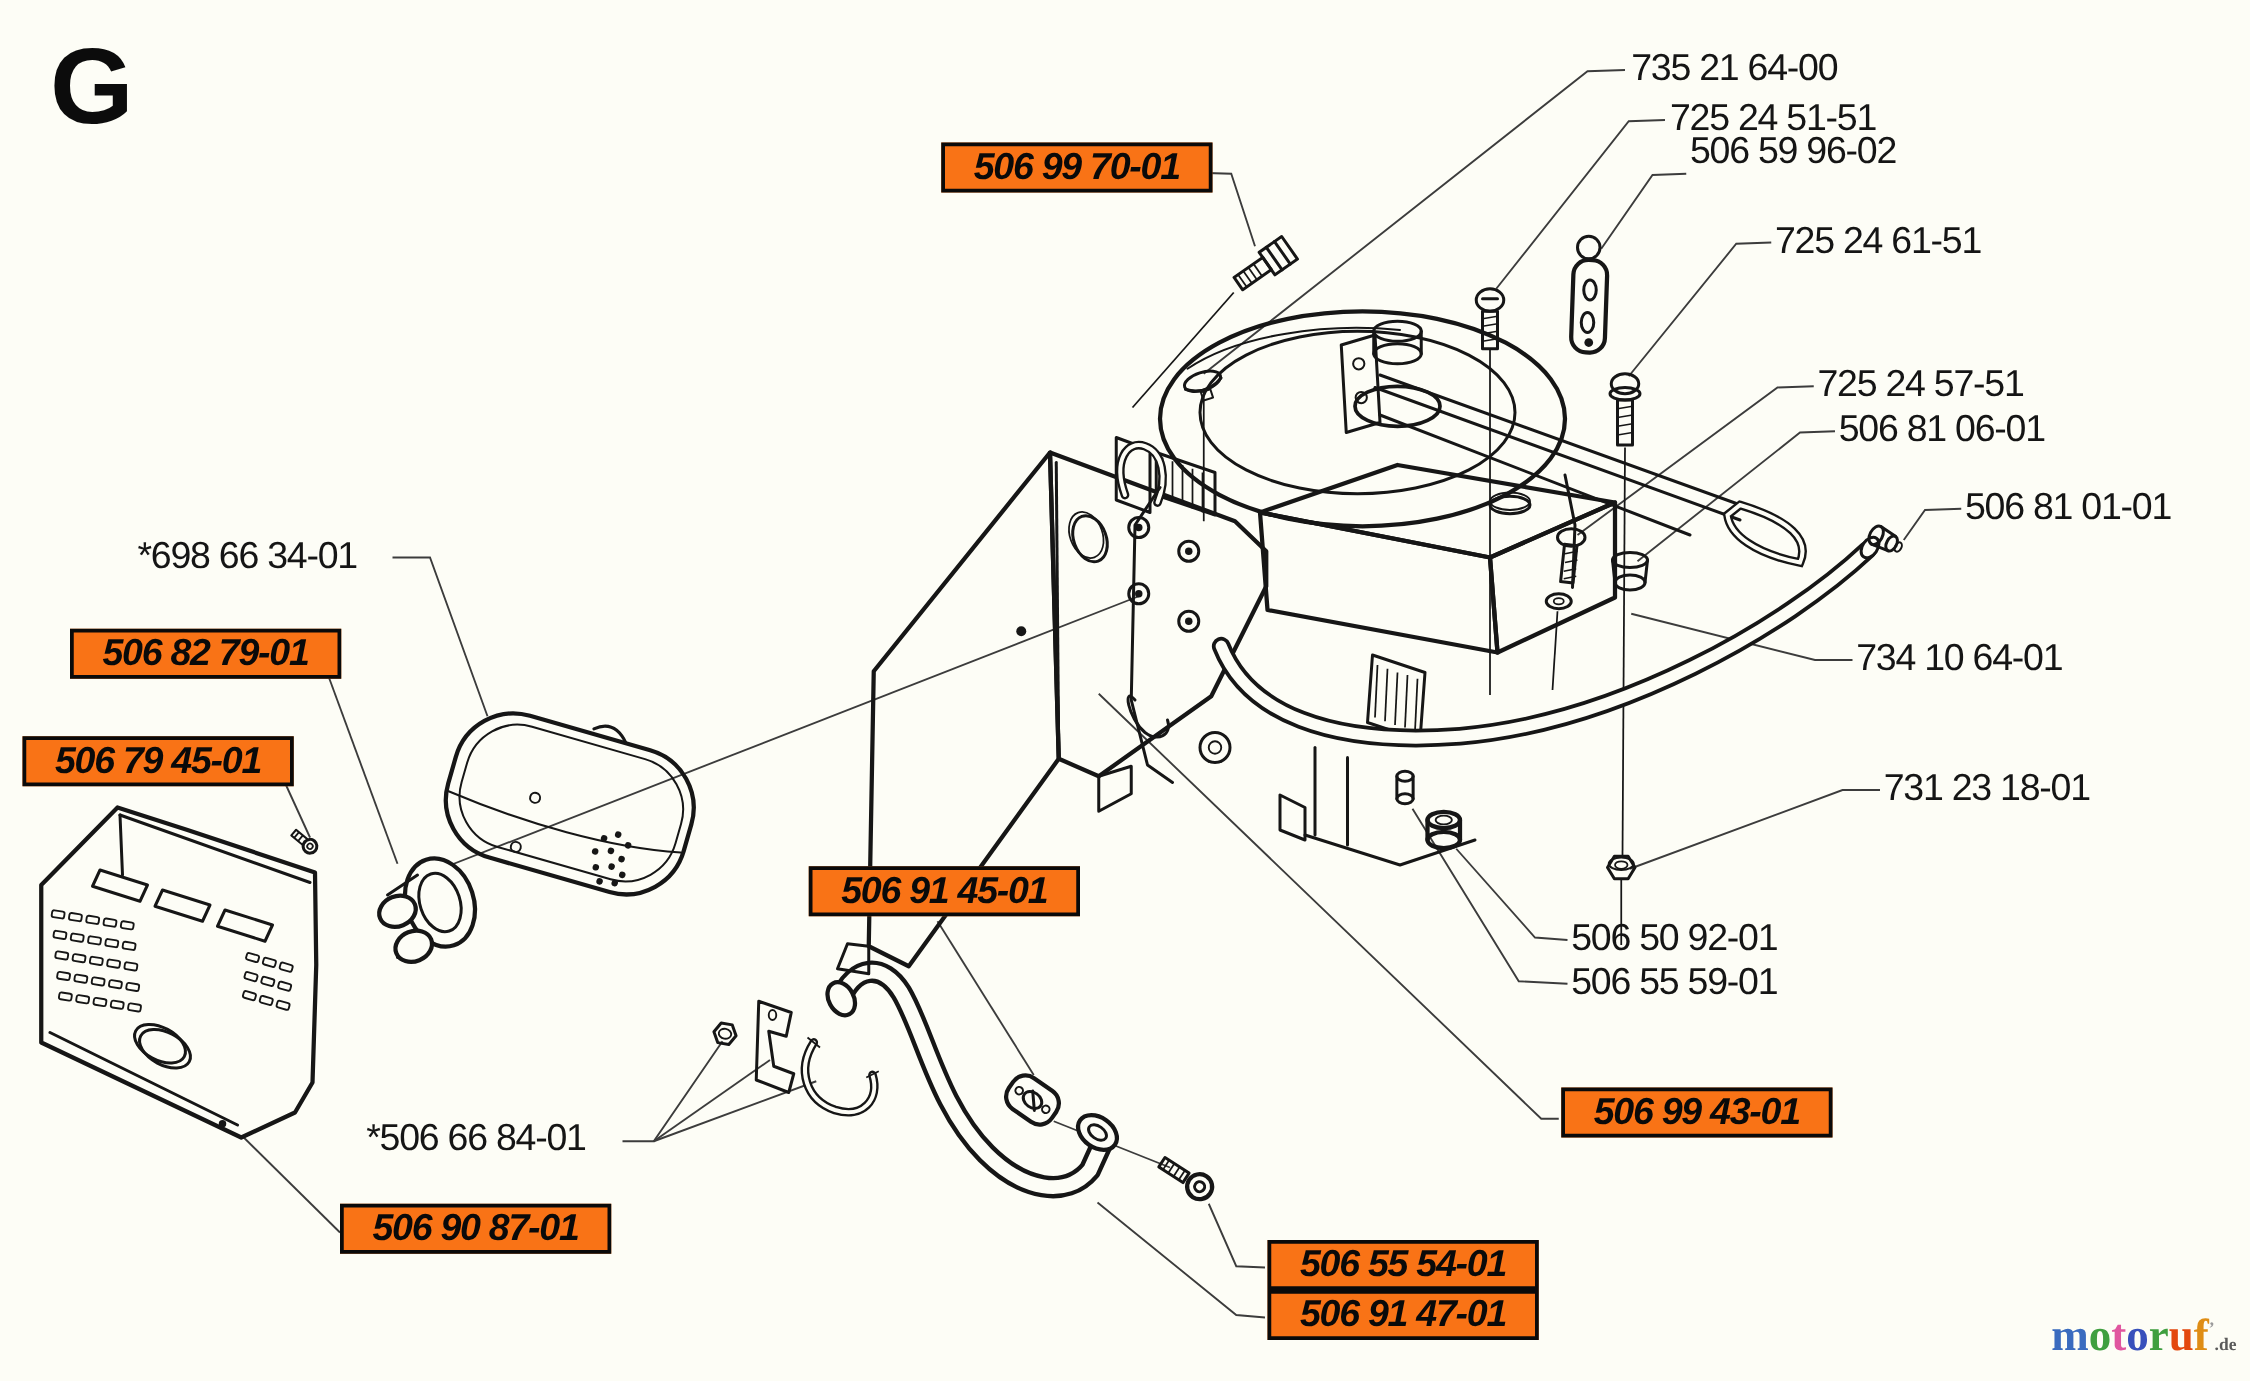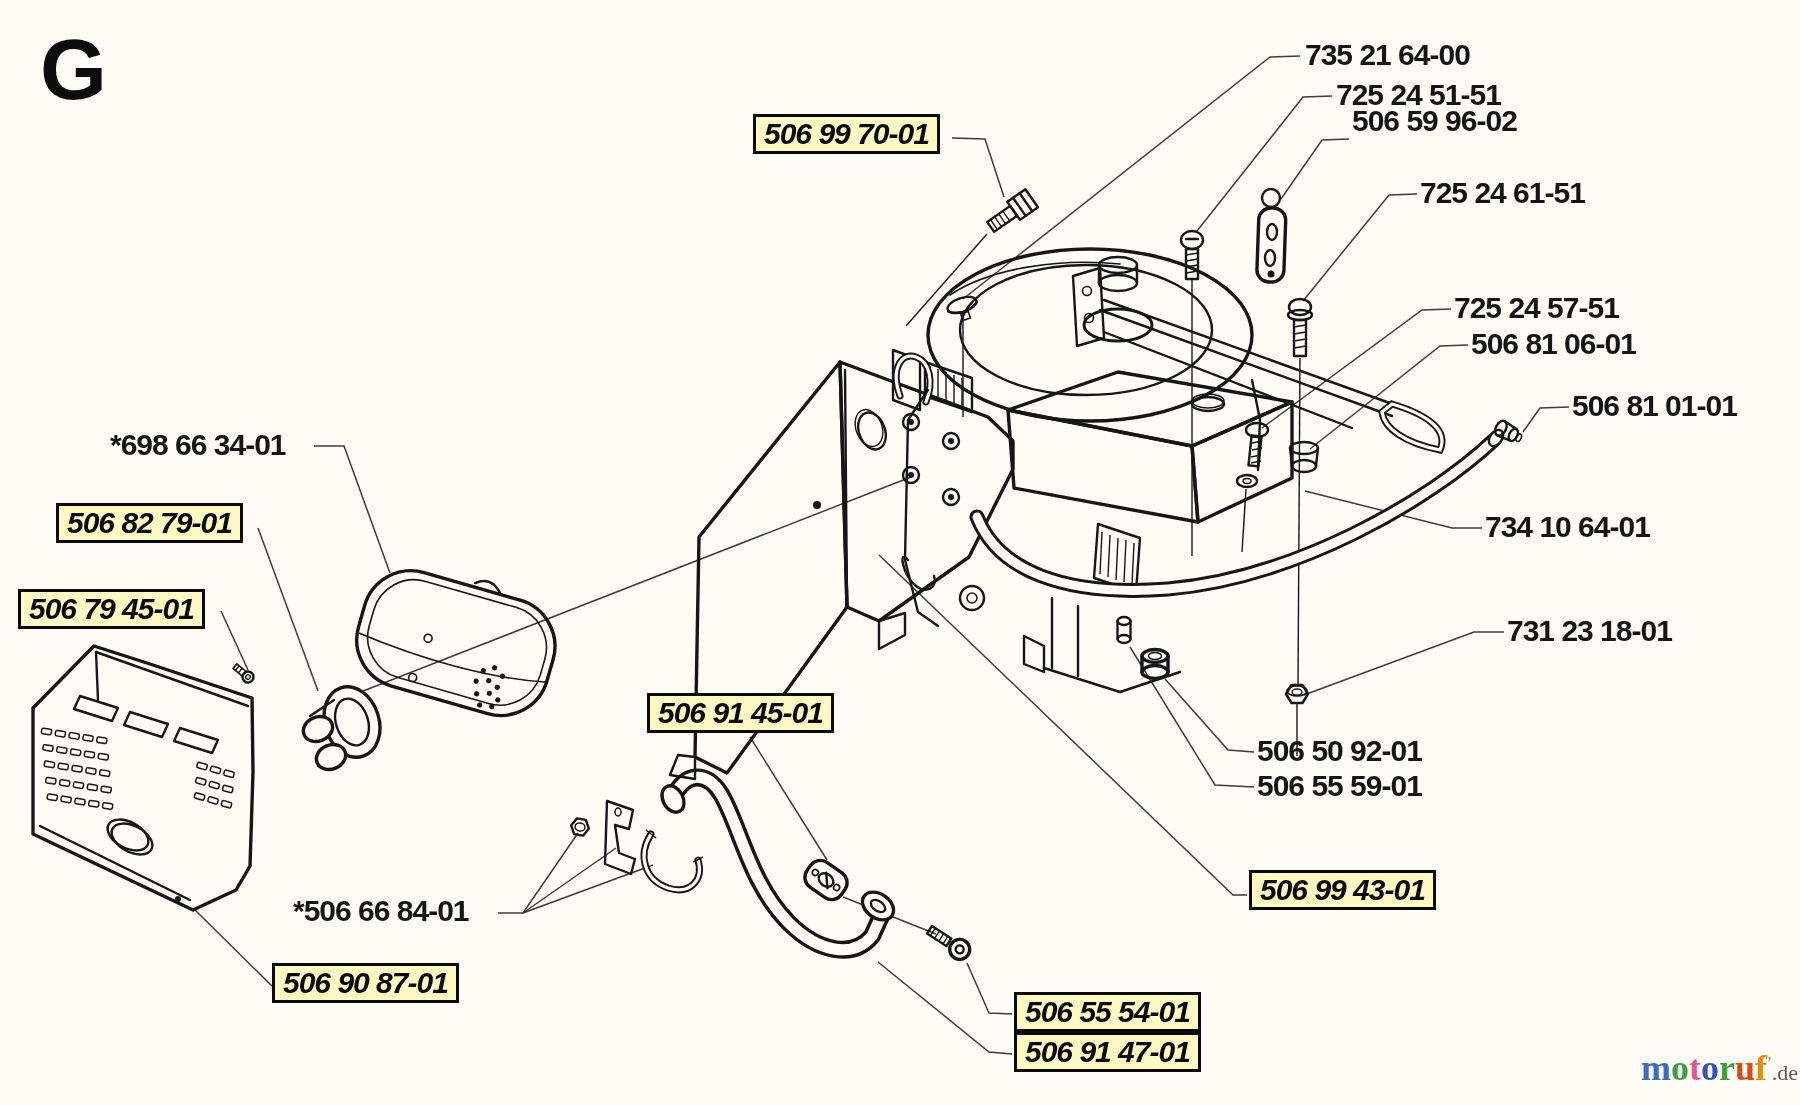--- a/index.html
+++ b/index.html
@@ -1,26 +1,26 @@
 <!DOCTYPE html>
 <html><head>
 <meta charset="utf-8">
 <style>
   html,body{margin:0;padding:0;background:#e8e8e8;}
   .stage{position:relative;width:1800px;height:1105px;background:#fdfdf6;overflow:hidden;
          font-family:"Liberation Sans",sans-serif;}
   .stage svg{position:absolute;left:0;top:0;}
   .section-letter{position:absolute;left:40px;top:26px;font-size:86px;font-weight:700;
                   color:#0c0c0c;line-height:1;}
-  .lbl{position:absolute;font-size:30px;letter-spacing:-1px;color:#151515;white-space:nowrap;line-height:1.1;font-weight:bold;}
+  .lbl{position:absolute;font-size:30px;letter-spacing:-1px;color:#151515;white-space:nowrap;line-height:1.1;}
   .boxlbl{position:absolute;font-size:30px;letter-spacing:-1px;font-weight:700;font-style:italic;
-          color:#0a0a0a;border:3px solid #0a0a0a;background:#fef9c3;padding:0 8px;line-height:34px;white-space:nowrap;}
+          color:#0a0a0a;border:3px solid #0a0a0a;background:#f97316;padding:0 23px;line-height:34px;white-space:nowrap;}
   .logo{position:absolute;left:1641px;top:1050px;font-family:"Liberation Serif",serif;
         font-weight:700;font-size:36px;white-space:nowrap;line-height:1;}
-  .logo .tld{font-size:22px;font-weight:400;}
+  .logo .tld{font-size:14px;font-weight:700;}
   .logo .mark{font-size:14px;color:#9a9a9a;vertical-align:super;}
   .lg0{color:#3a6bbf}.lg1{color:#3f9f3f}.lg2{color:#e0569f}.lg3{color:#3850bb}
   .lg4{color:#3f9f3f}.lg5{color:#e3480e}.lg6{color:#df8d15}.tld{color:#5a5a5a}
   
   .ink{stroke:#161616;fill:none;stroke-width:2.4;stroke-linecap:round;stroke-linejoin:round;}
   .ink2{stroke:#161616;fill:none;stroke-width:3.4;stroke-linecap:round;stroke-linejoin:round;}
   .thin{stroke:#161616;fill:none;stroke-width:1.4;}
   .fillbg{fill:#fdfdf6;}
   .filled{fill:#161616;stroke:none;}
   .ld{stroke:#3c3c3c;stroke-width:1.5;fill:none;}

